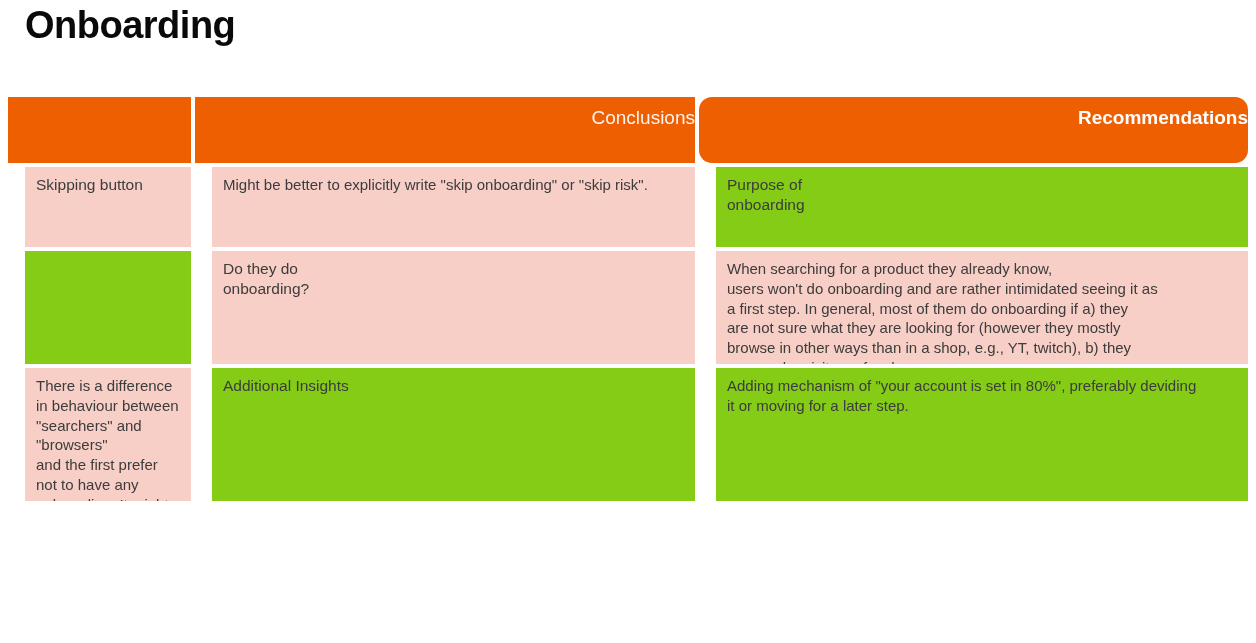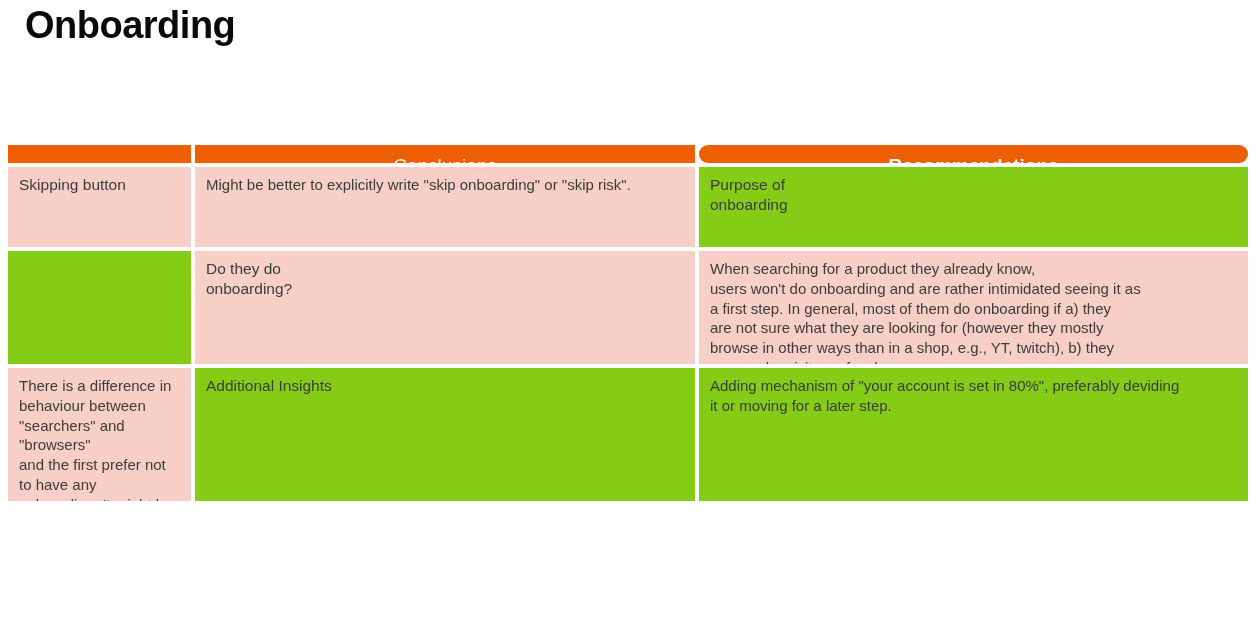--- a/index.html
+++ b/index.html
@@ -31,32 +31,32 @@
     gap: 4px;
     background: #ffffff;
   }
 
   .cell {
     overflow: hidden;
     padding: 8px 12px 8px 11px;
     font-size: 15px;
     line-height: 1.32;
     color: #3c3c3c;
+    margin-left: 17px;
   }
   .cell .txt { white-space: pre-wrap; }
 
   .head-cell {
     background: #ed5f01;
     color: #ffffff;
     display: flex;
-    justify-content: center;
+    justify-content: flex-end;
     align-items: flex-start;
     padding-top: 10px;
     font-size: 19px;
-    margin-top: 48px;
   }
   .head-cell.plain { font-weight: 400; color: #fdf3ec; }
   .head-cell.bold  { font-weight: 700; color: #ffffff; border-radius: 13px; }
 
   .row-odd  { background: #f7cfc6; }
   .row-even { background: #84cc16; }
 
   .topic-cell { font-size: 15.5px; }
 </style>
 </head>

